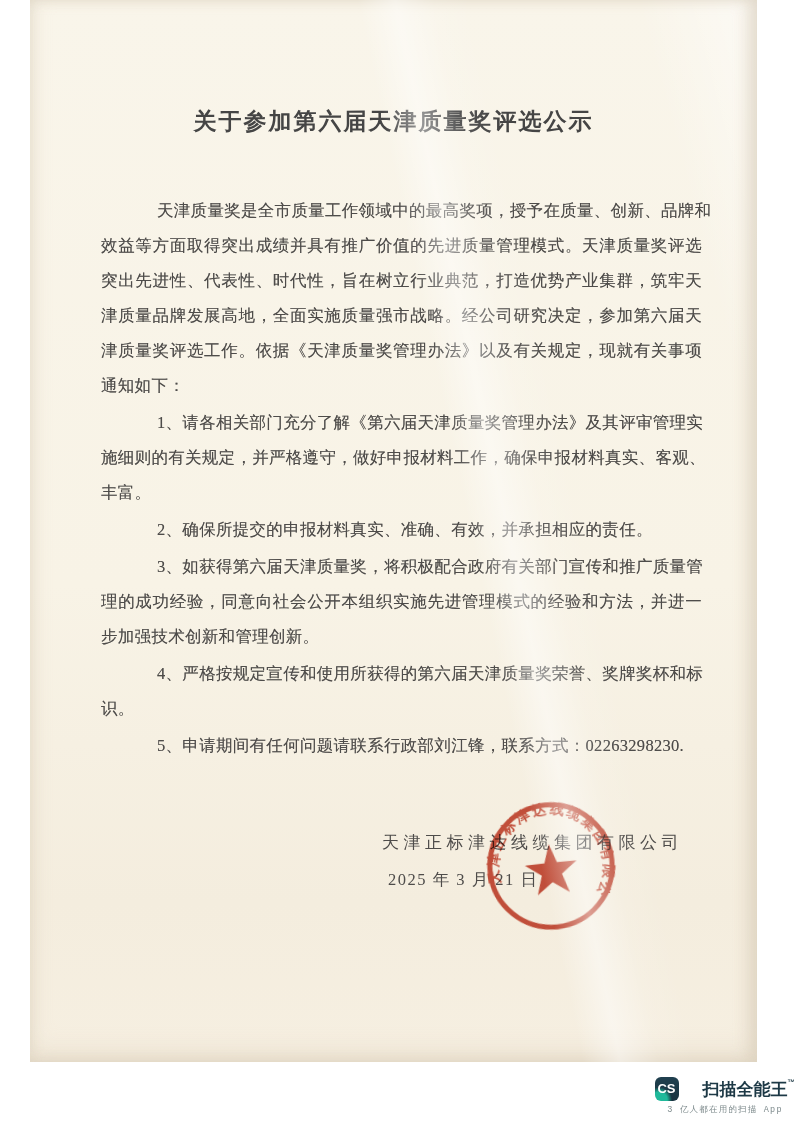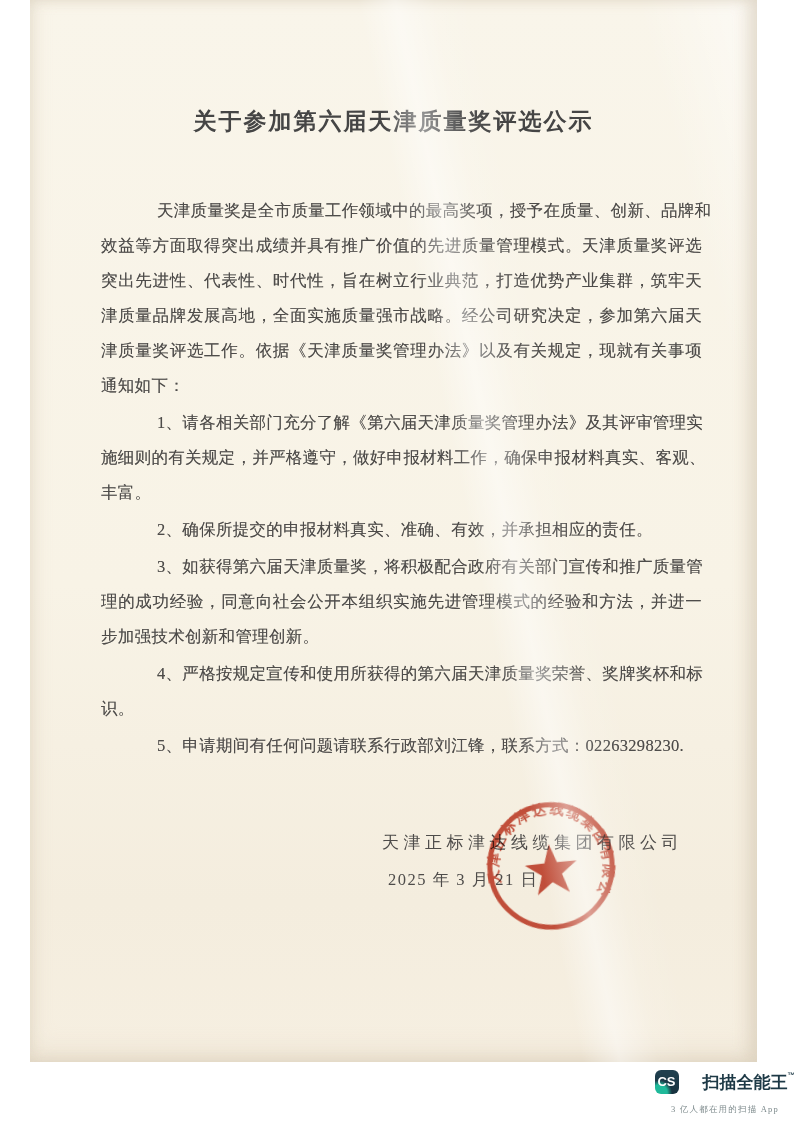--- a/index.html
+++ b/index.html
@@ -131,22 +131,22 @@
     margin-left: 20px;
   }
   .wm-tm {
     font-family: "Liberation Sans", sans-serif;
     font-size: 8px;
     color: #1d3946;
     vertical-align: top;
     line-height: 10px;
   }
   .wm-tagline {
-    margin-top: 10px;
-    font-family: Liberation Serif, serif;
+    margin-top: 3px;
+    font-family: Liberation Mono, monospace;
     font-size: 8.5px;
     letter-spacing: 1.2px;
     color: #7d8a8c;
     white-space: nowrap;
   }
 </style>
 </head>
 <body>
 
 <div class="scan">

